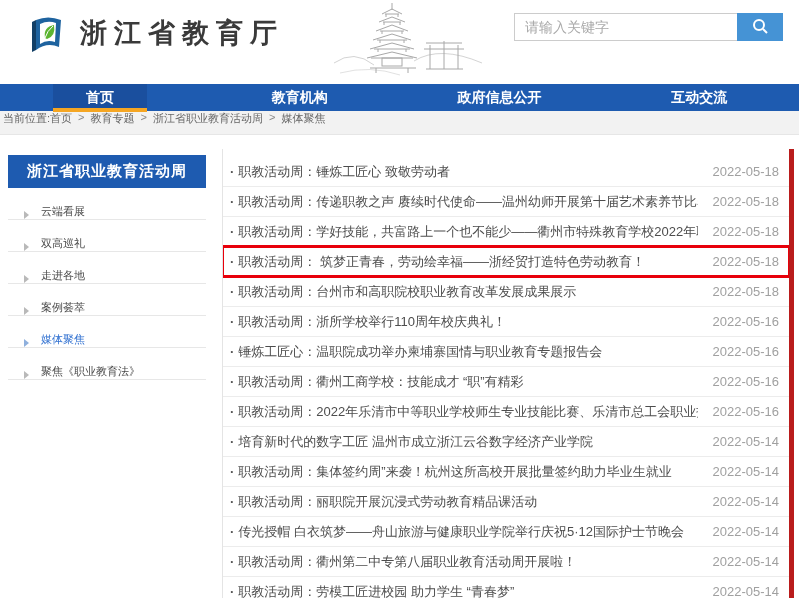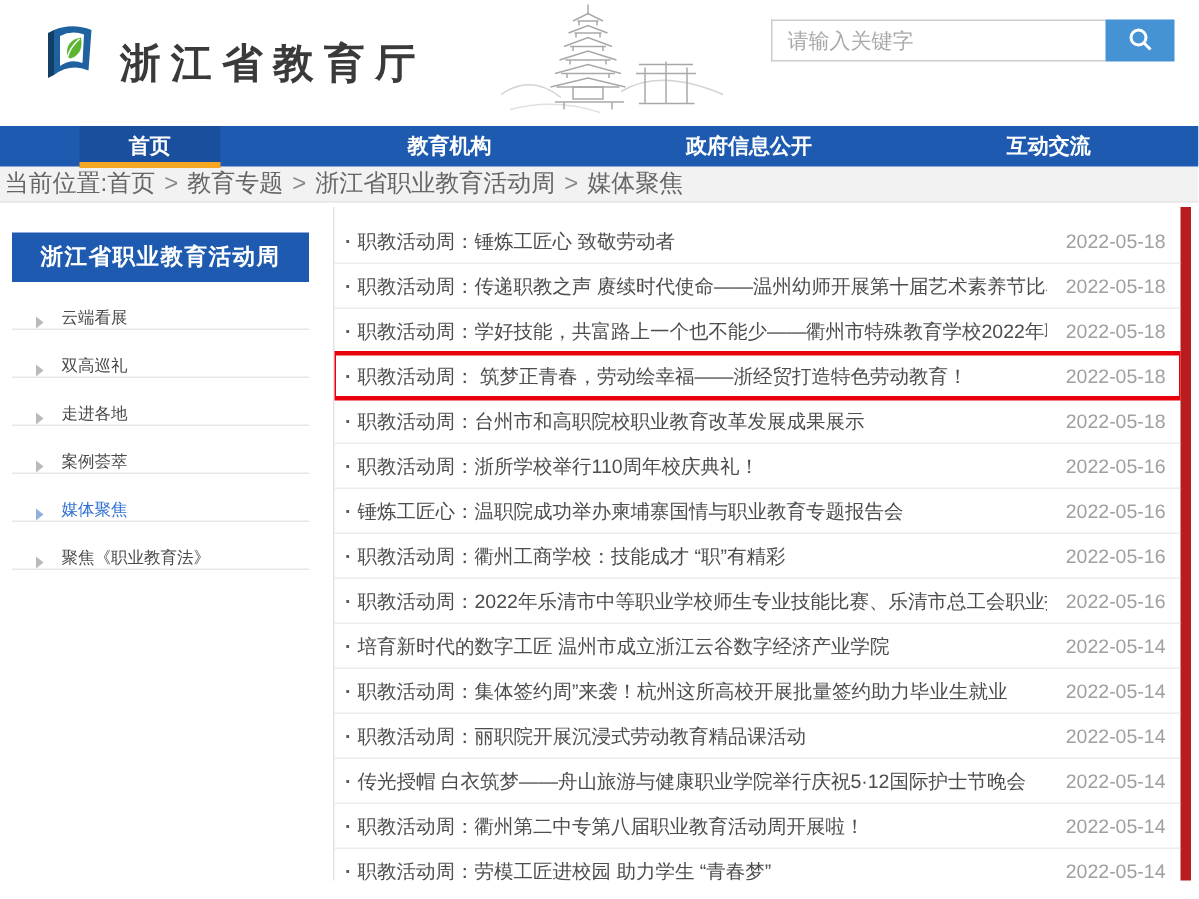--- a/index.html
+++ b/index.html
@@ -1,21 +1,21 @@
 <!DOCTYPE html>
 <html><head>
 <meta charset="utf-8">
 <style>
   html,body{margin:0;padding:0;overflow:hidden}
   body{width:799px;height:599px;position:relative;background:#fff;
        font-family:"Liberation Sans","DejaVu Sans",sans-serif;}
 
   
   .header{position:relative;height:84px;background:#fff}
-  .logo{position:absolute;left:26px;top:15px;display:flex;align-items:flex-end;gap:14px;cursor:pointer}
+  .logo{position:absolute;left:26px;top:15px;display:flex;align-items:flex-start;gap:14px;cursor:pointer}
   .logo-title{font-family:"Liberation Serif","DejaVu Serif",serif;font-size:27px;font-weight:bold;
               color:#3a3a3a;letter-spacing:7px;white-space:nowrap}
   .pagoda{position:absolute;left:330px;top:1px}
   .search{position:absolute;right:16px;top:13px;display:flex;align-items:stretch}
   .search input{width:202px;height:26px;border:1px solid #ccc;border-right:none;padding:0 10px;
                 font-size:14px;color:#333;outline:none;font-family:inherit}
   .search input::placeholder{color:#a9a9a9}
   .search-btn{width:46px;height:28px;background:#4593d5;border:none;display:flex;align-items:center;
               justify-content:center;cursor:pointer;padding:0}
 
@@ -23,38 +23,38 @@
   .nav{position:relative;height:27px;background:#1e5bb0;display:flex;z-index:2}
   .nav-cell{flex:1;display:flex;justify-content:center}
   .nav-tab{position:relative;height:100%;display:flex;align-items:center;padding:0 33px;
            color:#fff;font-size:14px;font-weight:bold;cursor:pointer;white-space:nowrap}
   .nav-cell.active .nav-tab{background:#1a4f9e}
   .nav-cell.active .nav-tab::after{content:"";position:absolute;left:0;right:0;bottom:-1px;
            height:4px;background:#f5a623}
 
   
   .breadcrumb{height:23px;background:#f2f2f2;border-bottom:1px solid #e6e6e6;display:flex;
-              align-items:center;font-size:16px;color:#666;padding-left:3px;white-space:nowrap}
+              align-items:flex-start;font-size:11px;color:#666;padding-left:3px;white-space:nowrap}
   .crumb{cursor:pointer}
   .crumb-sep{margin:0 6px;color:#888}
 
   
   .sidebar{position:absolute;left:8px;top:155px;width:198px}
   .sidebar-title{height:33px;background:#1e5bb0;color:#fff;font-weight:bold;font-size:15px;
                  display:flex;align-items:center;justify-content:center;letter-spacing:1px}
   .side-item{height:31px;display:flex;align-items:flex-end;border-bottom:1px solid #e7e7e7;
              padding-left:16px;font-size:11px;color:#4a4a4a;cursor:pointer}
   .side-arrow{width:0;height:0;border-left:5px solid #b9b9b9;border-top:4px solid transparent;
               border-bottom:4px solid transparent;margin-right:12px;flex:none}
   .side-item.active{color:#2e6fd0}
   .side-item.active .side-arrow{border-left-color:#8fb0dd}
 
   
-  .news{position:absolute;left:222px;top:138px;width:572px;height:449px;box-sizing:border-box;
-        border-left:1px solid #e4e4e4;border-right:7px solid #b91c1c;padding-top:8px;overflow:hidden}
+  .news{position:absolute;left:222px;top:149px;width:572px;height:449px;box-sizing:border-box;
+        border-left:1px solid #e4e4e4;border-right:5px solid #b91c1c;padding-top:8px;overflow:hidden}
   .news-row{position:relative;height:29px;display:flex;align-items:center;
             border-bottom:1px solid #ececec;padding:0 10px 0 7px}
   .news-title{font-size:13px;color:#4d4d4d;white-space:nowrap;overflow:hidden;max-width:468px;cursor:pointer}
   .news-title::before{content:"·";margin-right:4px;color:#555;font-weight:bold}
   .news-date{margin-left:auto;font-size:13px;color:#a0a0a0;flex:none}
   .hl-box{display:none}
   .news-row.highlighted .hl-box{display:block;position:absolute;left:-2px;right:-2px;top:-2px;
             bottom:-2px;border:3px solid #e8000a;pointer-events:none;z-index:3}
 </style>
 </head>

